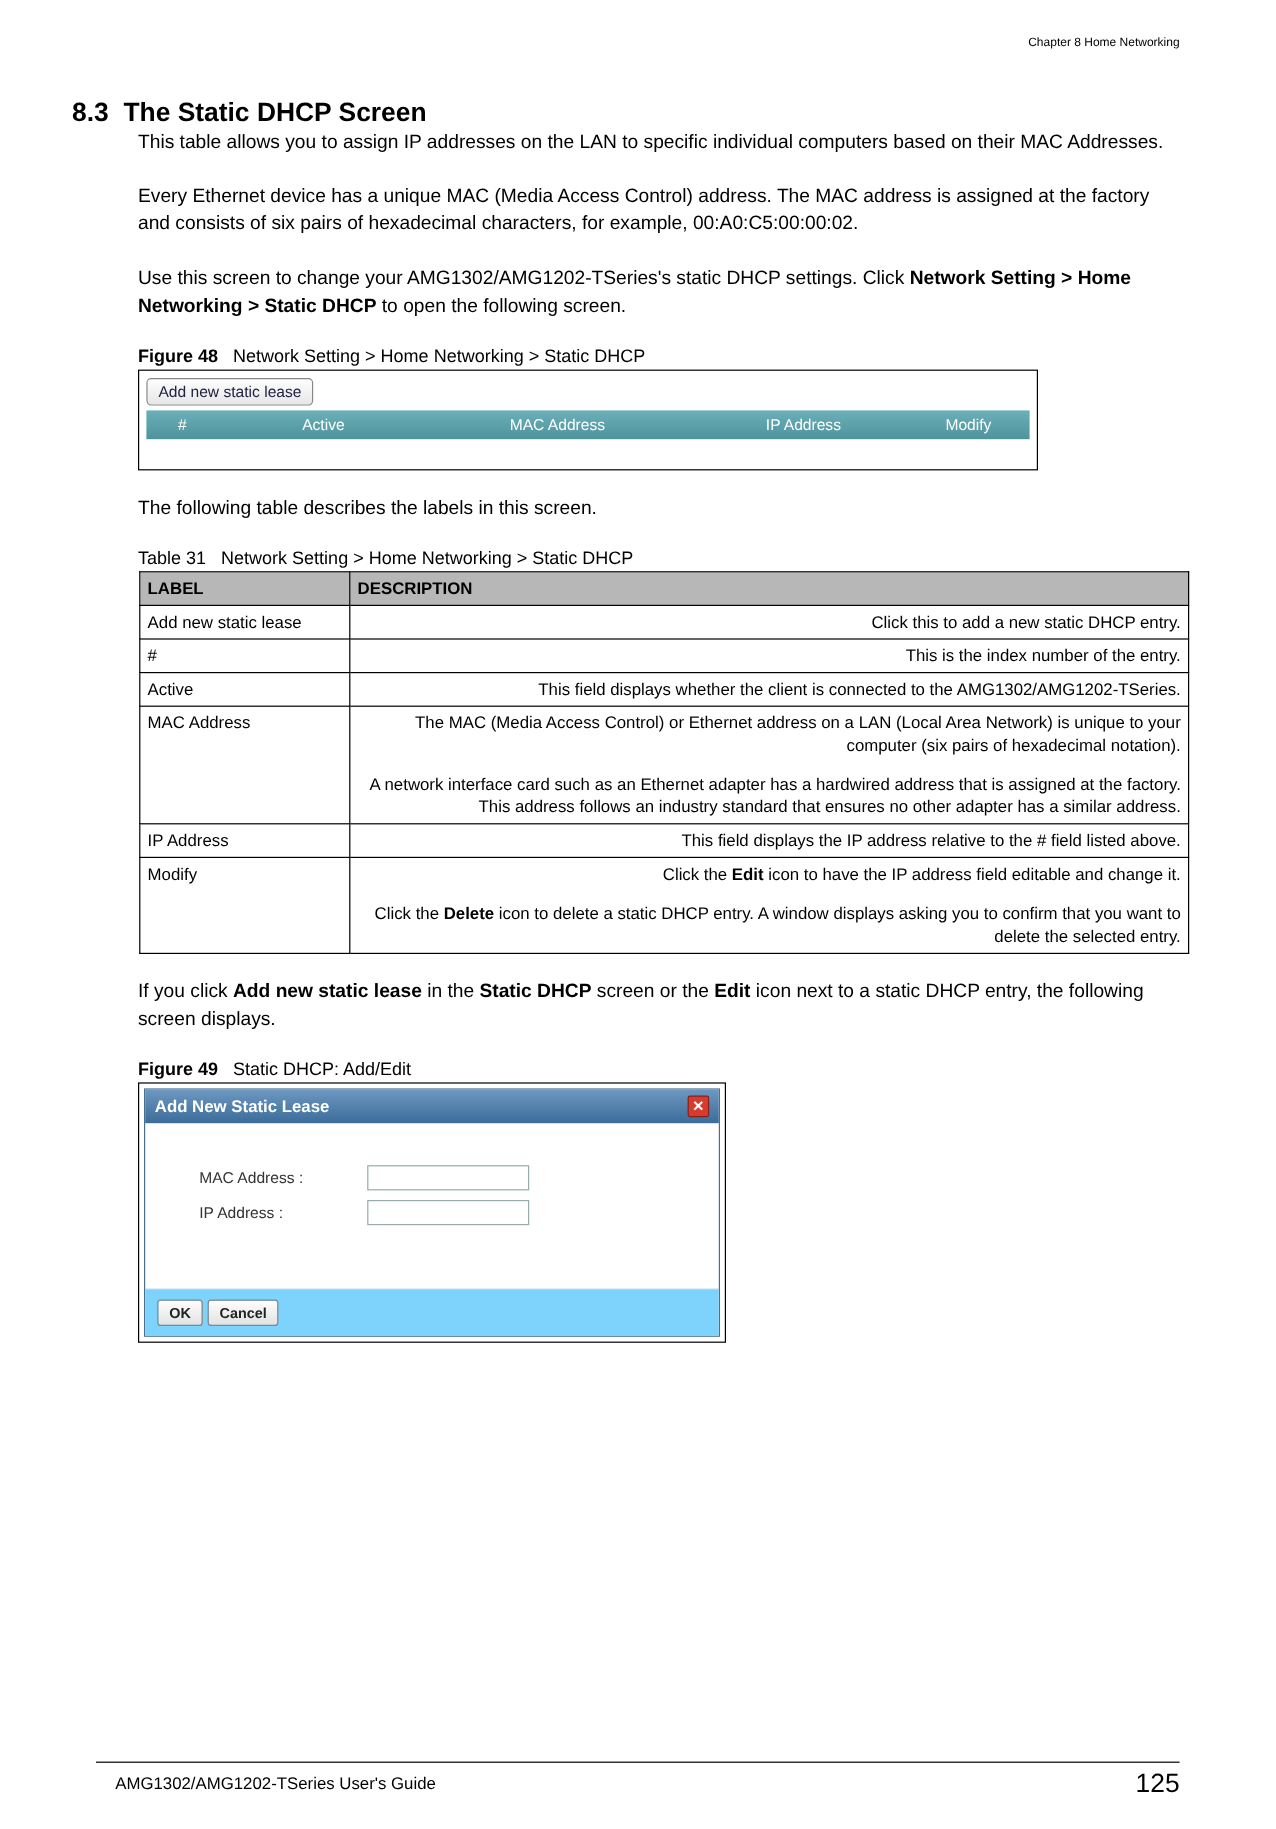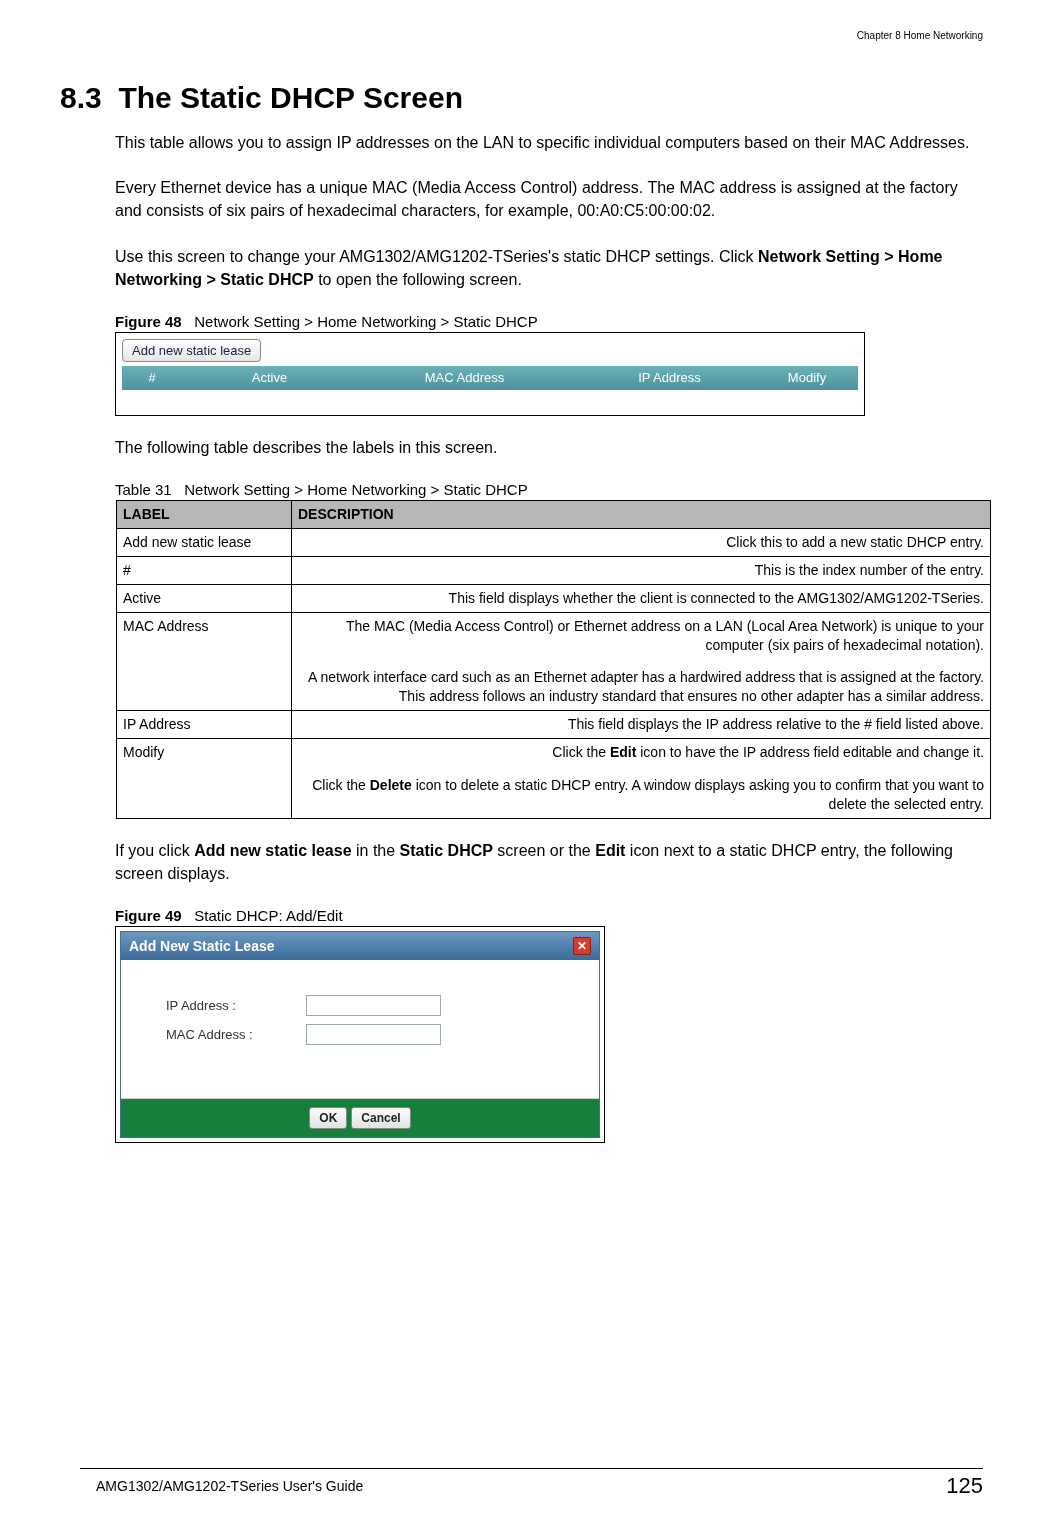--- a/index.html
+++ b/index.html
@@ -12,30 +12,29 @@
       padding: 30px 80px 0 60px;
       color: #000;
     }
     .chapter-header {
       text-align: right;
       font-size: 10px;
       margin-bottom: 40px;
       padding-right: 0;
     }
     .section-heading {
-      font-size: 30px;
+      font-size: 22px;
       font-weight: bold;
       font-family: Arial, Helvetica, sans-serif;
     }
     .body-text {
       font-size: 16px;
       line-height: 1.45;
       margin-bottom: 22px;
       margin-left: 55px;
-      margin-top: 16px;
     }
     .body-text b { font-weight: bold; }
     .figure-caption {
       font-size: 15px;
       margin-left: 55px;
       margin-bottom: 2px;
     }
     .figure-caption b { font-weight: bold; text-align: center; }
     .figure-screenshot {
       border: 1px solid #000;
@@ -139,23 +138,23 @@
     .fig49-label { width: 140px; }
     .fig49-input {
       width: 135px; height: 21px;
       border: 1px solid #9aa;
       background: #fff;
     }
     .fig49-footer {
       border-top: 1px solid #ccc;
       padding: 8px 10px;
       display: flex;
-      justify-content: center;
+      justify-content: flex-start;
       gap: 4px;
-      background: #15803d;
+      background: #7dd3fc;
     }
     .fig49-btn {
       background: linear-gradient(#fefefe,#e2e2e2);
       border: 1px solid #888;
       border-radius: 3px;
       padding: 3px 9px;
       font-size: 12px;
       font-family: Arial, sans-serif;
       color: #222;
       font-weight: bold;
@@ -274,25 +273,25 @@
   <b>Figure 49</b>&nbsp;&nbsp;&nbsp;<span>Static DHCP: Add/Edit</span>
 </p>
 <div class="figure-screenshot fig49">
   <div class="fig49-inner">
     <div class="fig49-titlebar">
       <span>Add New Static Lease</span>
       <span class="fig49-close">✕</span>
     </div>
     <div class="fig49-body">
       <div class="fig49-row">
-        <span class="fig49-label">IP Address :</span>
+        <span class="fig49-label">MAC Address :</span>
         <input class="fig49-input" style="">
       </div>
       <div class="fig49-row">
-        <span class="fig49-label">MAC Address :</span>
+        <span class="fig49-label">IP Address :</span>
         <input class="fig49-input" style="">
       </div>
     </div>
     <div class="fig49-footer">
       <button class="fig49-btn">OK</button>
       <button class="fig49-btn">Cancel</button>
     </div>
   </div>
 </div>
 

